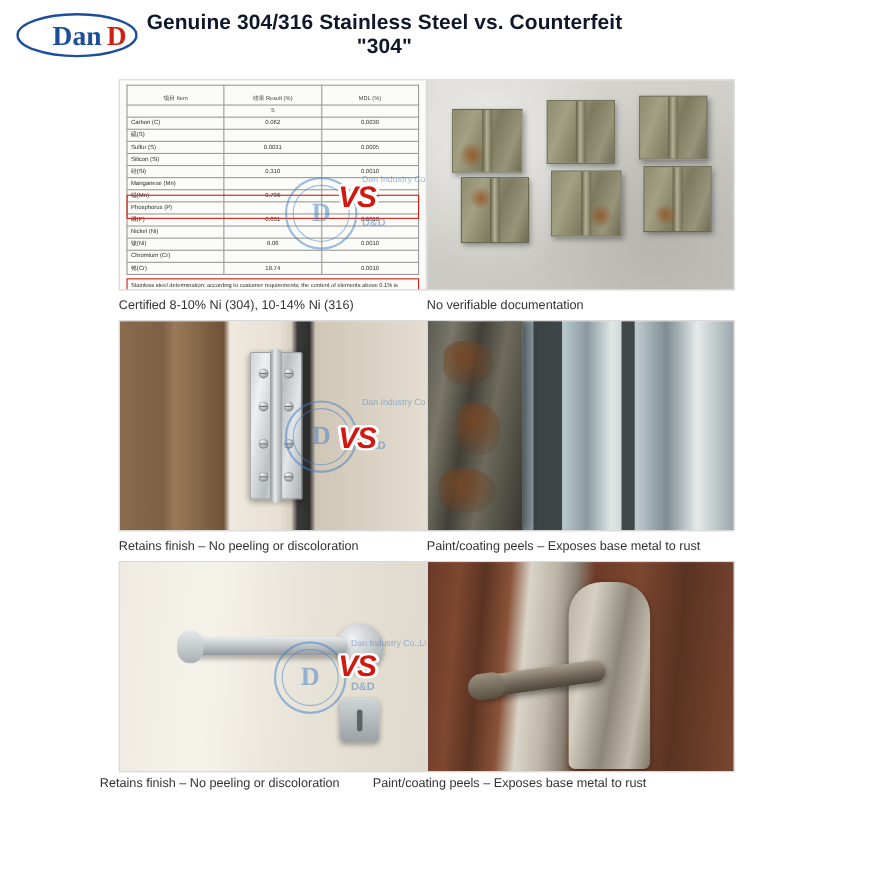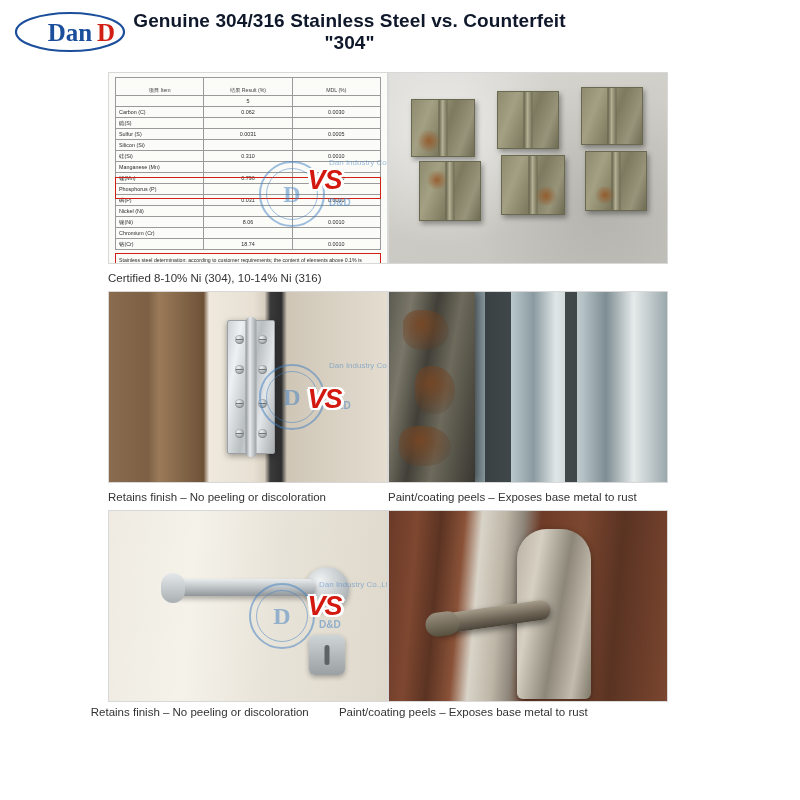--- a/index.html
+++ b/index.html
@@ -505,20 +505,21 @@
               </div>
               <div class="hinge" style="left:192px;top:14px;width:60px;height:56px;">
                 <div class="knuckle"></div>
               </div>
               <div class="hinge" style="left:196px;top:78px;width:60px;height:58px;">
                 <div class="knuckle"></div>
                   <div class="rust" style="left:8px;top:34px;width:22px;height:18px;"></div>
               </div>
             </div>
           </div>
+          <div class="caption">No verifiable documentation</div>
         </div>
 
         <div class="vs">VS</div>
       </div>
     </div>
 
     <div class="row">
       <div class="row-imgs">
         <div class="cell left">
           <div class="img-box">

